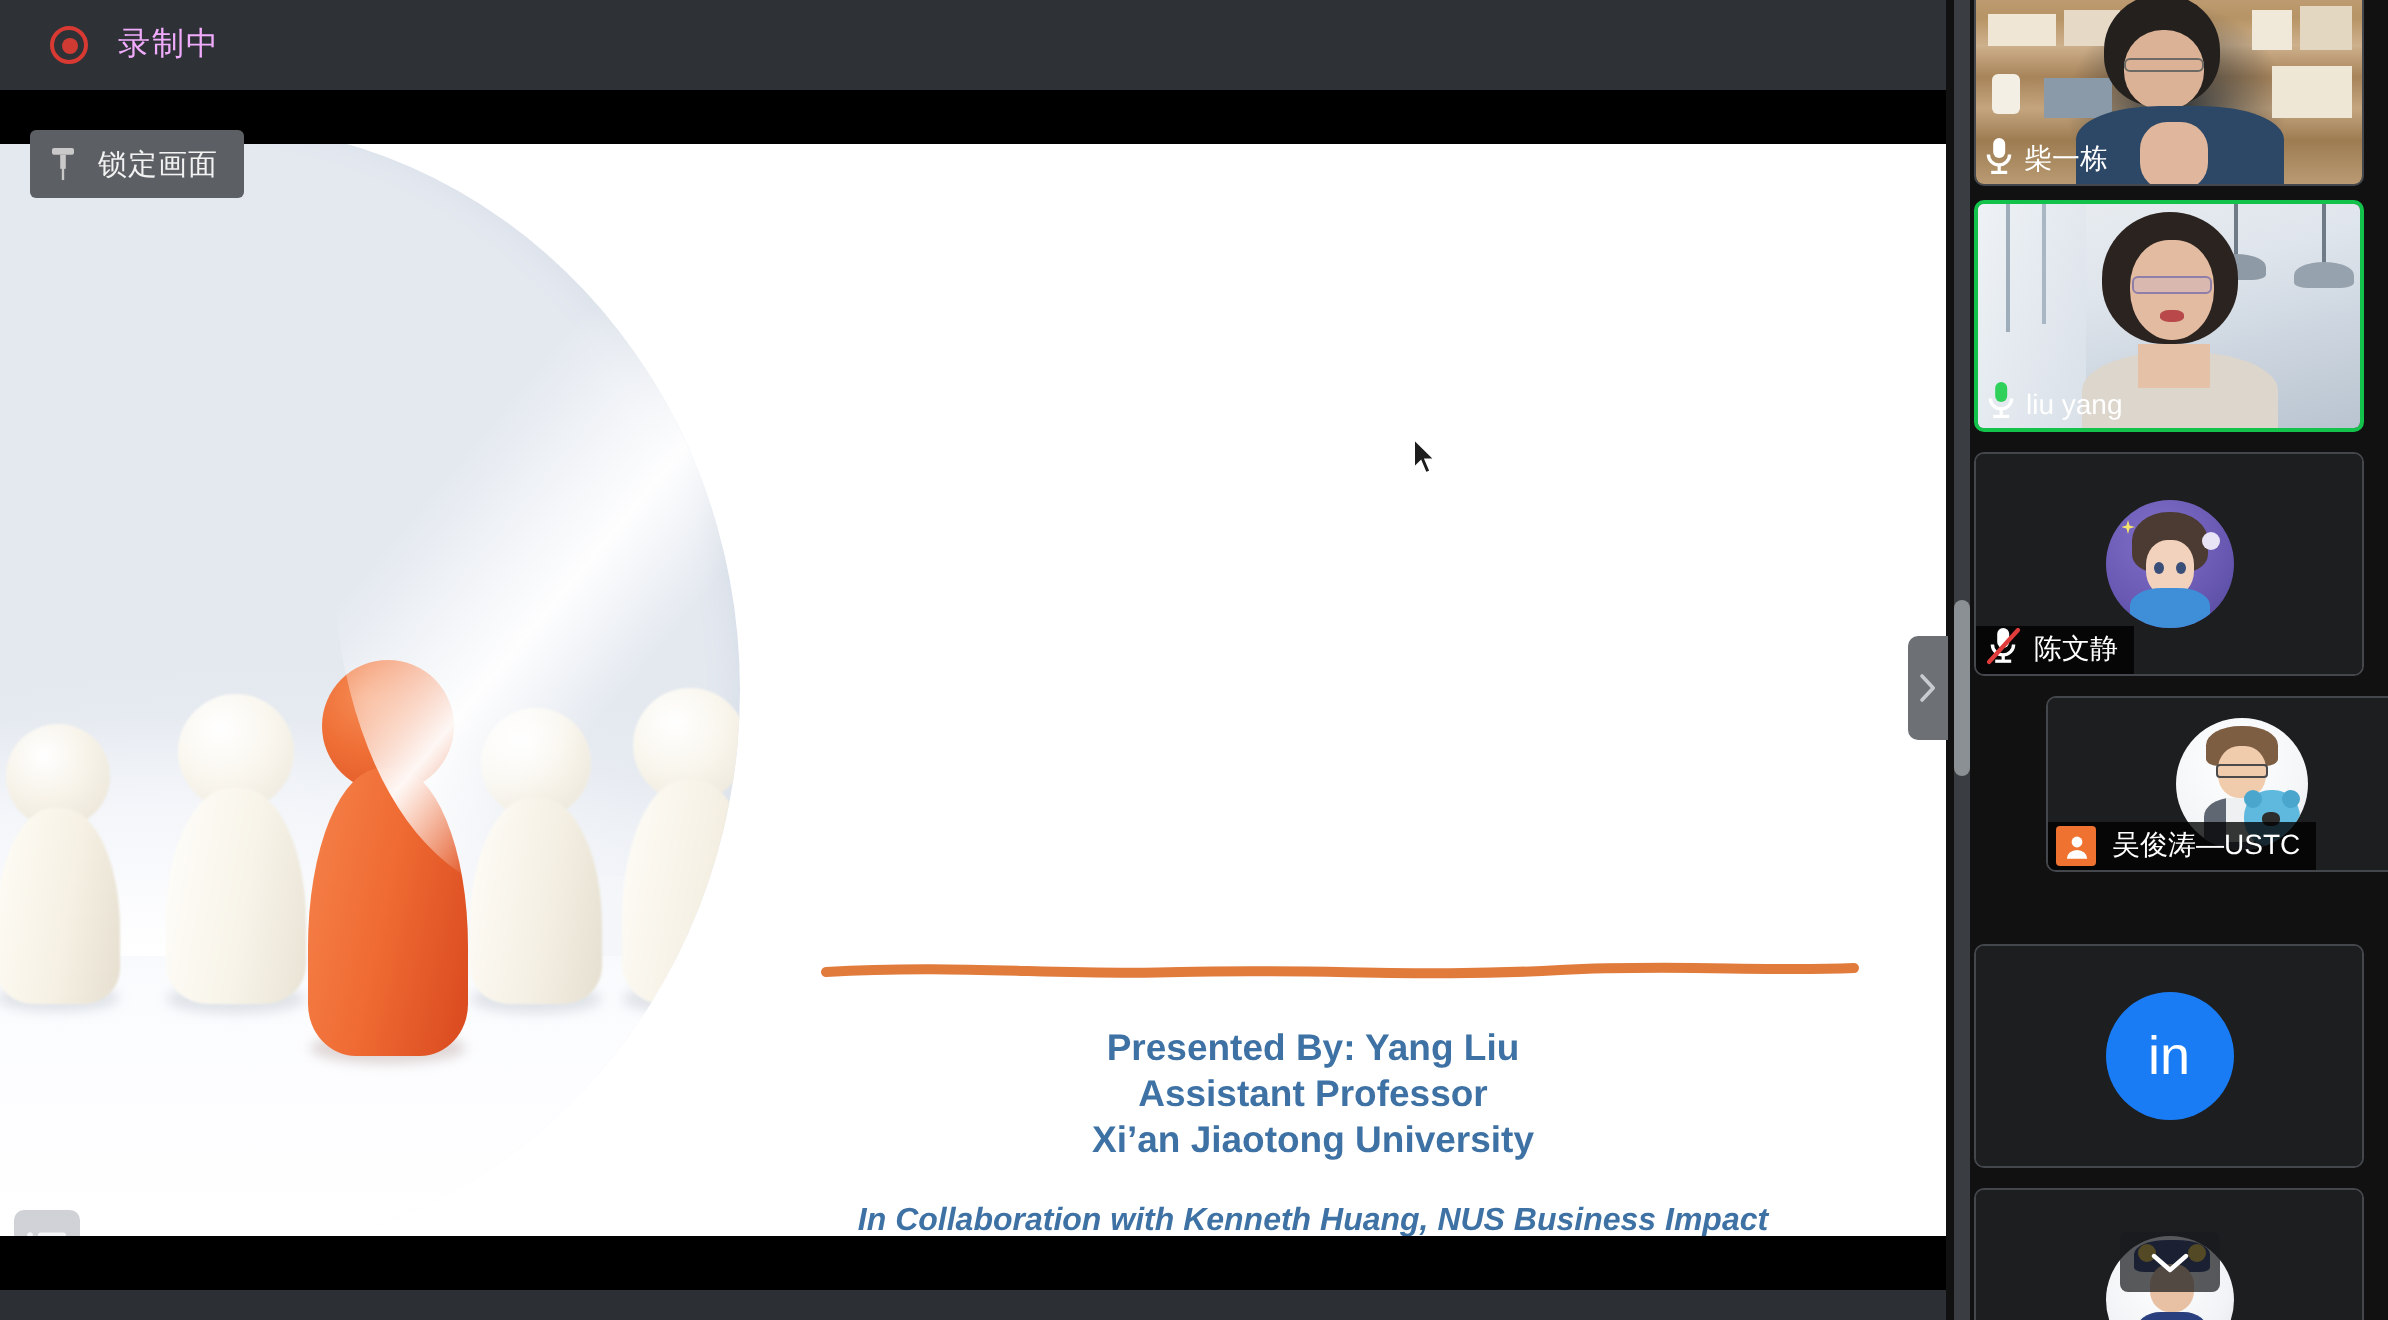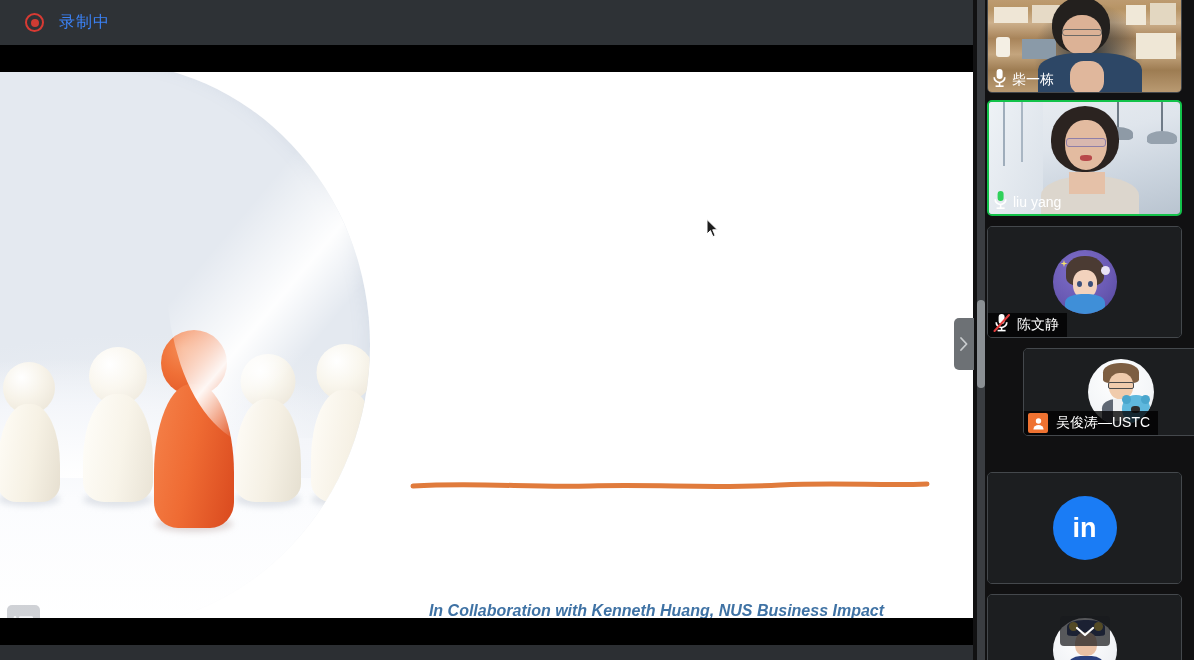--- a/index.html
+++ b/index.html
@@ -9,21 +9,21 @@
   #app { position:relative; width:1194px; height:660px; background:#1b1c1e; }
 
   
   #stage { position:absolute; left:0; top:0; width:973px; height:660px; background:#000; overflow:hidden; }
 
   #recbar { position:absolute; left:0; top:0; width:973px; height:45px; background:#2e3236; display:flex; align-items:center; }
   #recdot { margin-left:25px; width:19px; height:19px; border-radius:50%;
             border:2px solid #d83a33; background:#2e3236; position:relative; }
   #recdot::after { content:""; position:absolute; left:3.5px; top:3.5px; width:8px; height:8px;
                    border-radius:50%; background:#cf3b33; }
-  #rectext { margin-left:15px; color:#3b82f6; font-size:16px; letter-spacing:1px; }
+  #rectext { margin-left:15px; color:#f0abfc; font-size:16px; letter-spacing:1px; }
 
   #blacktop { position:absolute; left:0; top:45px; width:973px; height:27px; background:#000; }
   #blackbot { position:absolute; left:0; top:618px; width:973px; height:27px; background:#000; }
   #graybot  { position:absolute; left:0; top:645px; width:973px; height:15px; background:#2c2f33; }
 
   
   #slide { position:absolute; left:0; top:72px; width:973px; height:546px; background:#ffffff; overflow:hidden; }
 
   
   #photo { position:absolute; left:-90px; top:-10px; width:460px; height:566px;
@@ -98,21 +98,21 @@
   .namechip { position:absolute; left:0; bottom:0; display:flex; align-items:center;
               height:24px; padding:0 8px 0 4px; }
   .namechip.dark { background:rgba(0,0,0,.78); }
   .namechip .nm { color:#fff; font-size:14px; margin-left:5px; white-space:nowrap; }
   .badge { width:20px; height:20px; border-radius:2px; display:flex; align-items:center;
            justify-content:center; margin-right:3px; }
 
   .avcircle { position:absolute; left:50%; top:50%; transform:translate(-50%,-50%);
               width:64px; height:64px; border-radius:50%; overflow:hidden; }
   .avcircle.big { width:66px; height:66px; }
-  .initials { color:#fff; font-size:27px; font-weight:700; display:flex; align-items:center;
+  .initials { color:#fff; font-size:27px; font-weight:400; display:flex; align-items:center;
               justify-content:center; width:100%; height:100%; }
 
   #scrolldown { position:absolute; left:1060px; top:616px; width:50px; height:30px;
                 background:rgba(25,27,29,.72); border-radius:4px; display:flex;
                 align-items:center; justify-content:center; z-index:13; }
 </style>
 </head>
 <body>
 
 <div id="app">
@@ -164,39 +164,54 @@
 
         <div class="gloss"></div>
       </div>
 
       <div id="slidetext">
 
         <svg id="wave" viewBox="0 0 520 14" preserveAspectRatio="none">
           <path d="M3,8 C70,4 120,10 180,8 C250,6 300,11 370,7 C430,4 470,8 517,6" fill="none" stroke="#e07b3c" stroke-width="5" stroke-linecap="round"></path>
         </svg>
 
+        <div id="sub">
+          <div>Presented By: Yang Liu</div>
+          <div>Assistant Professor</div>
+          <div>Xi’an Jiaotong University</div>
+        </div>
 
         <div id="collab">In Collaboration with Kenneth Huang, NUS Business Impact</div>
       </div>
 
       <div id="listbtn">
         <svg width="21" height="16" viewBox="0 0 21 16">
           <circle cx="2" cy="2.5" r="1.4" fill="#f4f5f7"></circle>
           <rect x="6" y="1.3" width="14" height="2.6" rx="1.3" fill="#f4f5f7"></rect>
           <circle cx="2" cy="8" r="1.4" fill="#f4f5f7"></circle>
           <rect x="6" y="6.8" width="11" height="2.6" rx="1.3" fill="#f4f5f7"></rect>
           <circle cx="2" cy="13.5" r="1.4" fill="#f4f5f7"></circle>
           <rect x="6" y="12.3" width="11" height="2.6" rx="1.3" fill="#f4f5f7"></rect>
         </svg>
       </div>
     </div>
 
     <div id="blackbot"></div>
     <div id="graybot"></div>
 
+    <div id="lockbtn">
+      <span class="pin">
+        <svg width="15" height="18" viewBox="0 0 15 18">
+          <rect x="2" y="1" width="11" height="3.4" rx="1" fill="#c9c9c9"></rect>
+          <rect x="6.1" y="4.4" width="2.8" height="7" fill="#c9c9c9"></rect>
+          <rect x="6.9" y="11" width="1.2" height="6" fill="#c9c9c9"></rect>
+        </svg>
+      </span>
+      <span class="lbl">锁定画面</span>
+    </div>
 
     <svg id="cursor" width="13" height="19" viewBox="0 0 13 19">
       <path d="M1,0.5 L1,15 L4.4,11.6 L6.9,17.6 L9.2,16.6 L6.7,10.8 L11.4,10.8 Z" fill="#1d1d1d" stroke="#ffffff" stroke-width="1"></path>
     </svg>
   </div>
 
   <div id="collapse">
     <svg width="10" height="16" viewBox="0 0 10 16">
       <path d="M2,2 L7.6,8 L2,14" fill="none" stroke="#c9ccce" stroke-width="1.8" stroke-linecap="round" stroke-linejoin="round"></path>
     </svg>

